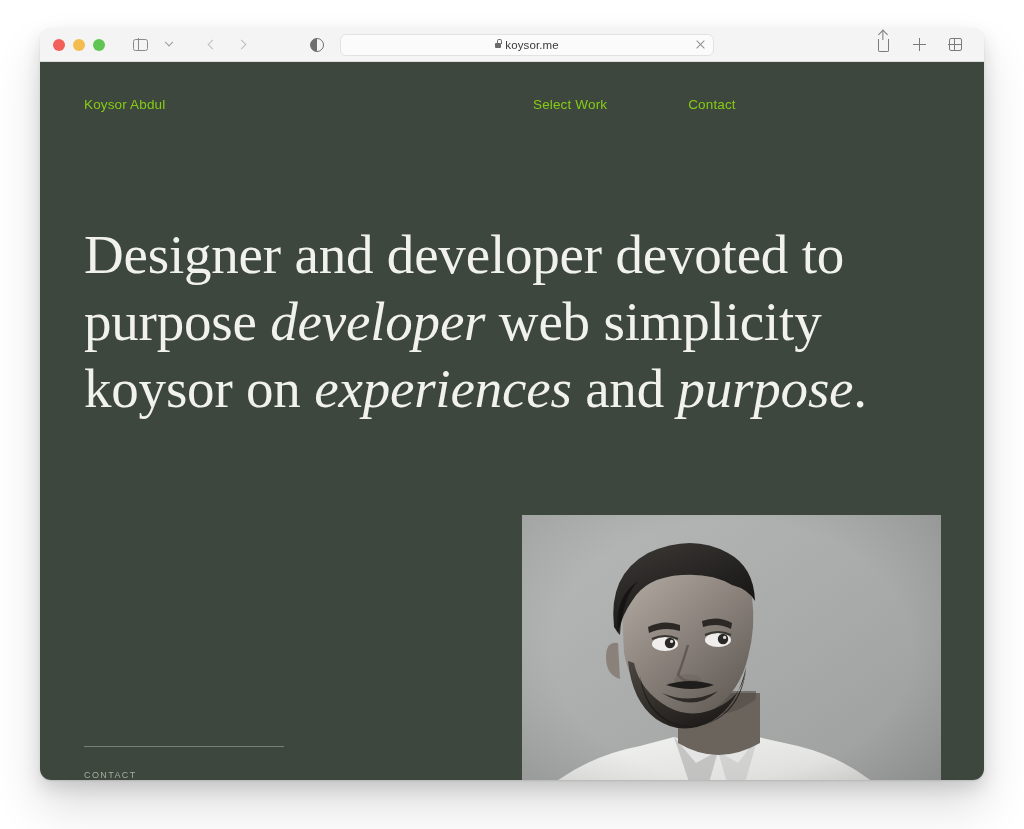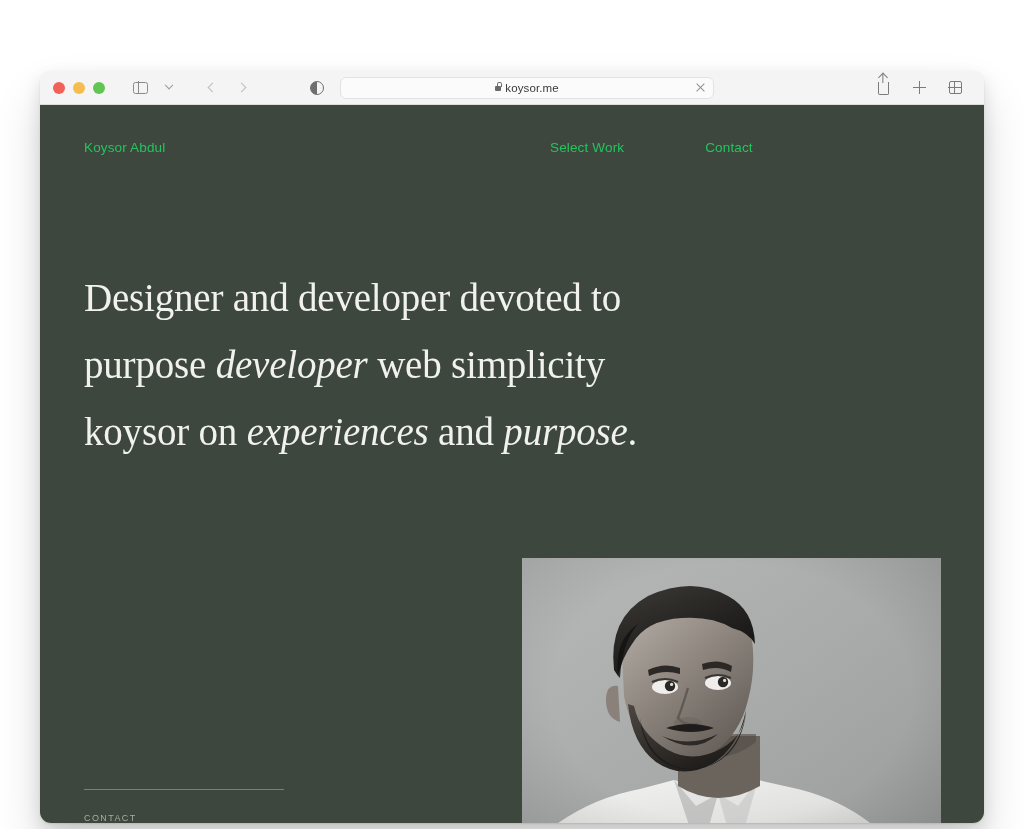--- a/index.html
+++ b/index.html
@@ -10,21 +10,20 @@
     overflow: hidden;
     background: #ffffff;
     font-family: "Liberation Sans", sans-serif;
   }
 
   #stage {
     position: relative;
     width: 1024px;
     height: 658px;
     background: #ffffff;
-    margin-top: 43px;
   }
 
   
   .browser-window {
     position: absolute;
     left: 40px;
     top: 28px;
     width: 944px;
     height: 752px;
     border-radius: 11px;
@@ -256,40 +255,40 @@
   }
   .brand {
     position: absolute;
     left: 44px;
     font-size: 13.5px;
     color: #e8e9e4;
     letter-spacing: 0.15px;
   }
   .nav-links {
     position: absolute;
-    left: 510px;
+    left: 493px;
     display: flex;
     gap: 81px;
     text-align: center;
   }
   .nav-link {
     font-size: 13.5px;
-    color: #22c55e;
+    color: #84cc16;
     letter-spacing: 0.15px;
     text-decoration: none;
   }
 
   
   .hero {
     position: absolute;
     left: 44px;
     top: 159px;
     width: 790px;
     font-family: "Liberation Serif", "DejaVu Serif", serif;
-    font-size: 39px;
+    font-size: 55px;
     line-height: 67px;
     color: #f1f2ee;
     letter-spacing: -0.2px;
     font-weight: 400;
   }
   .hero em {
     font-style: italic;
   }
 
   

